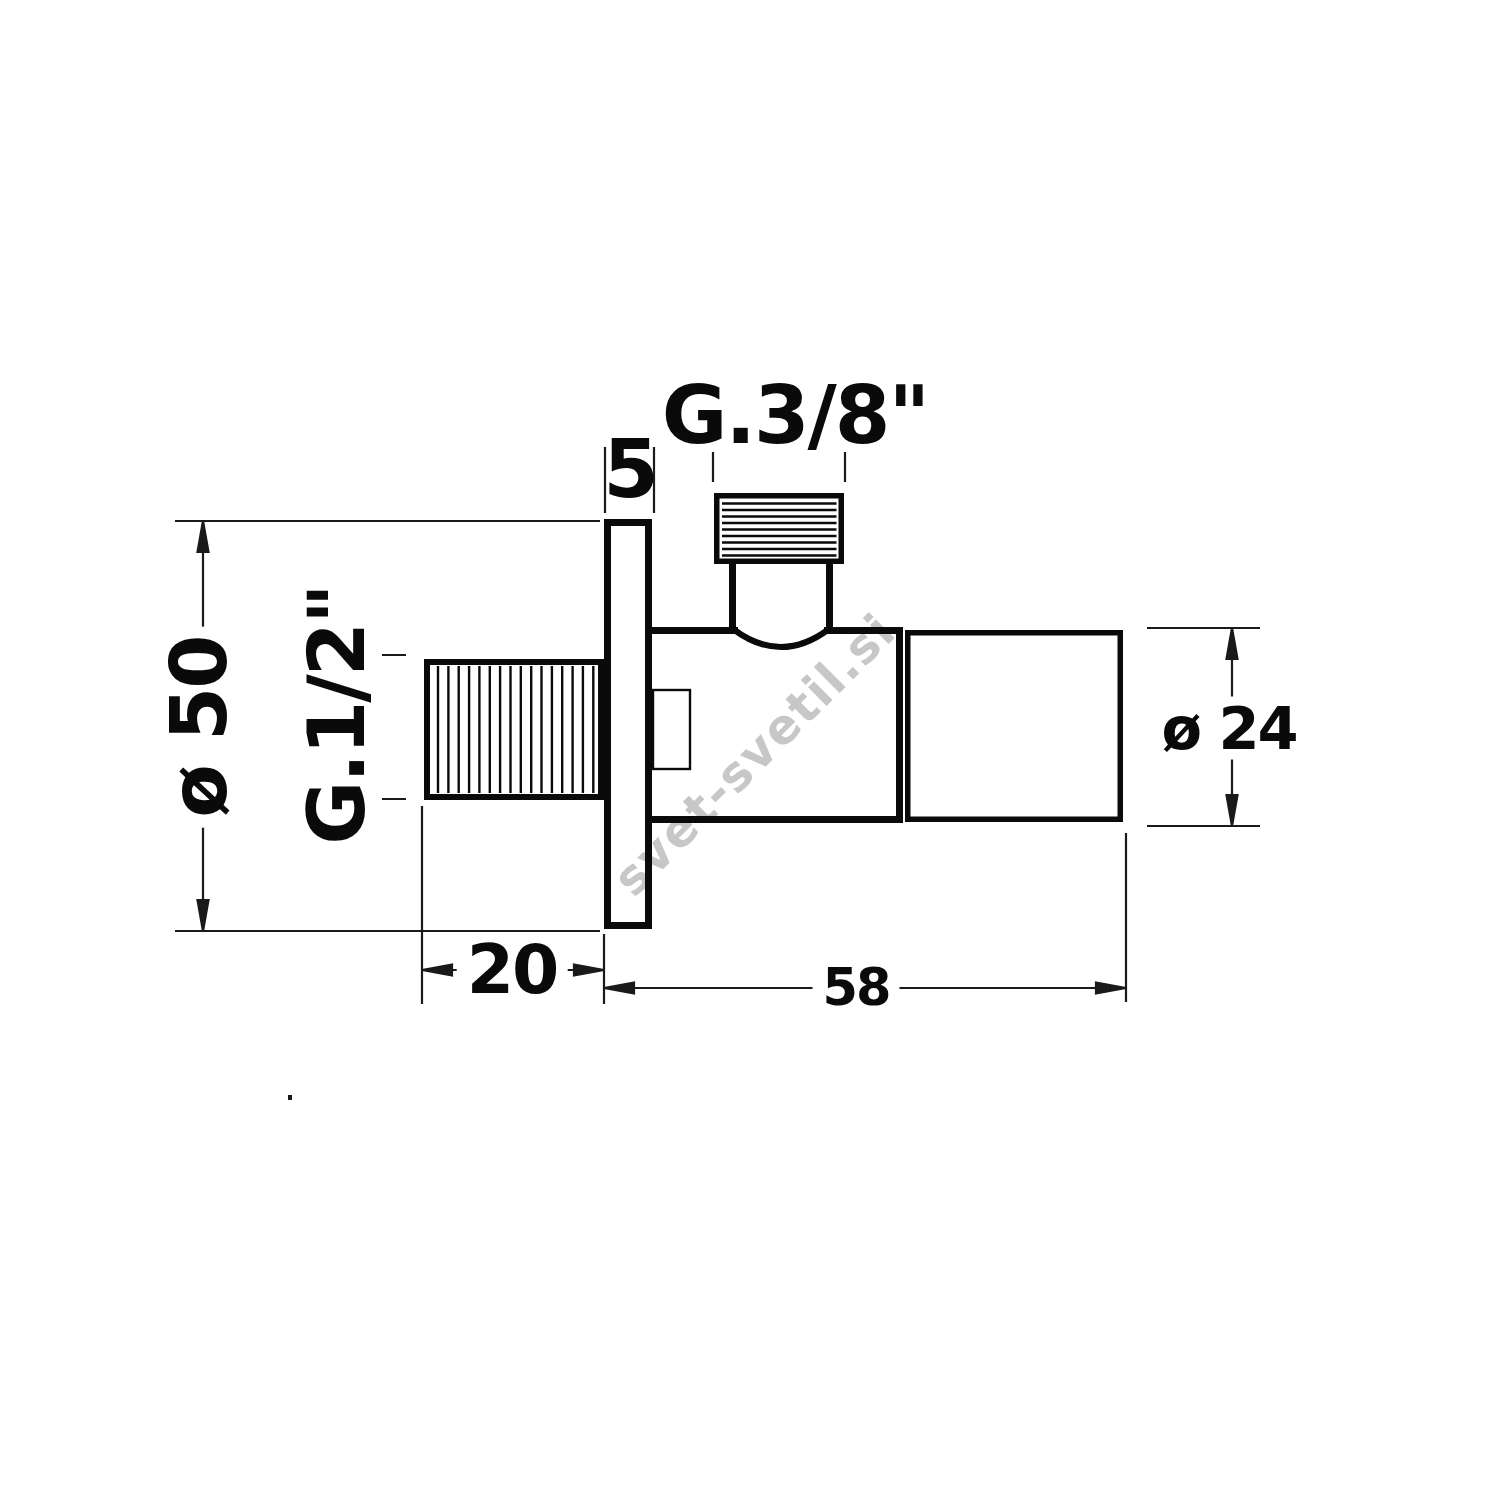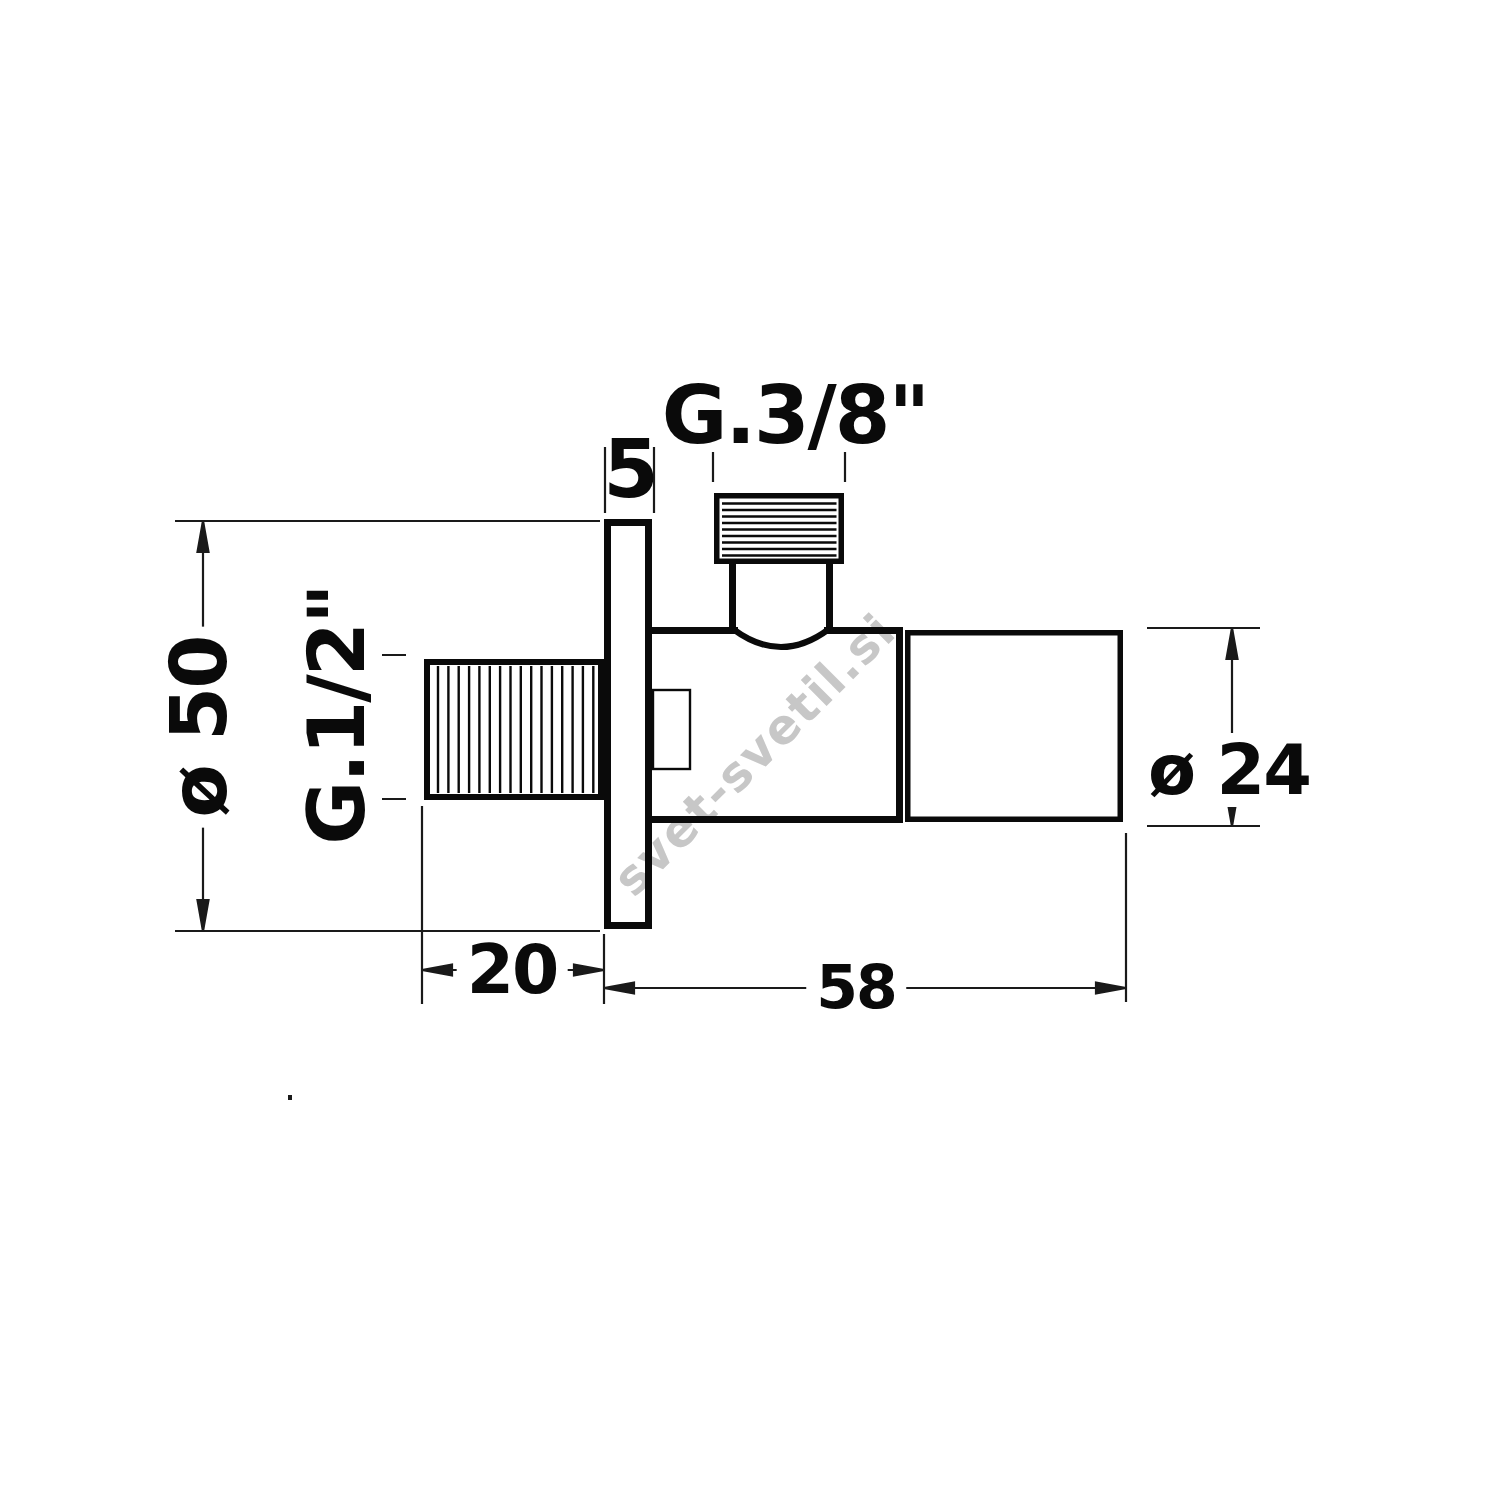--- a/index.html
+++ b/index.html
@@ -100,19 +100,19 @@
   </svg>
 
   <div class="dim-label" style="left:795px;top:416px;font-size:80px;transform:translate(-50%,-50%);">G.3/8"</div>
 
   <div class="dim-label" style="left:630px;top:470px;font-size:80px;transform:translate(-50%,-50%);">5</div>
 
   <div class="dim-label rot" style="left:337px;top:715px;font-size:78px;transform:translate(-50%,-50%) rotate(-90deg);">G.1/2"</div>
 
   <div class="dim-label halo rot" style="left:199px;top:727px;font-size:78px;transform:translate(-50%,-50%) rotate(-90deg);">ø 50</div>
 
-  <div class="dim-label halo" style="left:1229px;top:770px;font-size:70px;transform:translate(-50%,-50%);">ø 24</div>
+  <div class="dim-label halo" style="left:1229px;top:728px;font-size:59px;transform:translate(-50%,-50%);">ø 24</div>
 
   <div class="dim-label halo" style="left:512px;top:970px;font-size:68px;transform:translate(-50%,-50%);">20</div>
 
-  <div class="dim-label halo" style="left:856px;top:987px;font-size:60px;transform:translate(-50%,-50%);">58</div>
+  <div class="dim-label halo" style="left:856px;top:987px;font-size:51px;transform:translate(-50%,-50%);">58</div>
 
 </div>
 
 </body></html>

